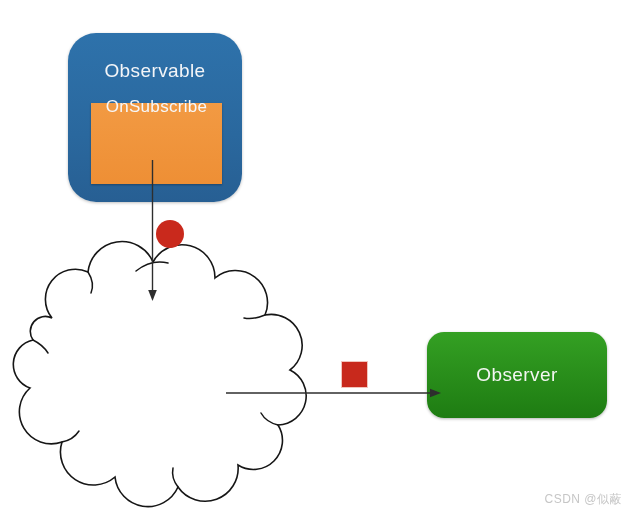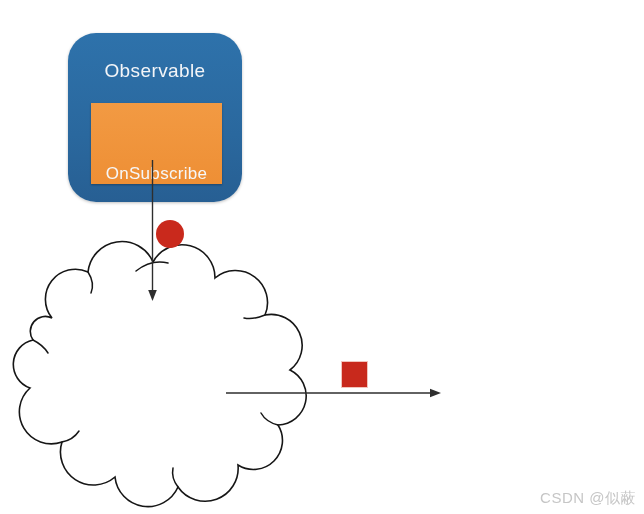--- a/index.html
+++ b/index.html
@@ -19,21 +19,21 @@
     box-shadow:0 1px 3px rgba(0,0,0,.25);
   }
   .observable-label{
     margin-top:27px;text-align:center;
     font-size:19px;color:#f3f5f8;letter-spacing:.4px;
   }
   .node-onsubscribe{
     position:absolute;left:23px;top:70px;width:131px;height:81px;
     background:linear-gradient(180deg,#f29a43 0%,#ee8f35 100%);
     box-shadow:0 1px 2px rgba(0,0,0,.3);
-    display:flex;align-items:flex-end;justify-content:center;
+    display:flex;align-items:flex-start;justify-content:center;
   }
   .onsubscribe-label{
     font-size:17px;color:#f6f7f9;letter-spacing:.3px;
     margin-top:-6px;
   }
   .node-observer{
     left:427px;top:332px;width:180px;height:86px;
     background:linear-gradient(180deg,#34a023 0%,#288c1a 55%,#1e7c12 100%);
     border-radius:17px;
     box-shadow:0 1px 3px rgba(0,0,0,.3);
@@ -61,36 +61,39 @@
   .arrow-head{fill:#2e2e2e;stroke:none;}
 
   
   .watermark{
     position:absolute;left:224px;top:255px;z-index:6;
     font-family:"DejaVu Serif","Liberation Serif",serif;
     font-size:15px;letter-spacing:1.6px;color:#d8d5d0;
     white-space:nowrap;
   }
   .credit{
-    position:absolute;right:8px;bottom:6px;z-index:6;
-    font-size:15px;color:#c6c6c6;letter-spacing:.5px;text-align:right;
+    position:absolute;right:22px;bottom:6px;z-index:6;
+    font-size:12px;color:#c6c6c6;letter-spacing:.5px;text-align:right;
   }
 </style>
 </head>
 <body>
 
 <div class="canvas">
 
   <div class="node node-observable">
     <div class="observable-label">Observable</div>
     <div class="node-onsubscribe">
       <span class="onsubscribe-label">OnSubscribe</span>
     </div>
   </div>
 
+  <div class="node node-observer">
+    <span class="observer-label">Observer</span>
+  </div>
 
   <div class="marble marble-circle"></div>
   <div class="marble marble-square"></div>
 
   <svg class="layer" width="644" height="514" viewBox="0 0 644 514">
 
     <path class="cloud" d="
       M52,318
       A30,30 0 0 1 88,272
       A34,34 0 0 1 153,262

